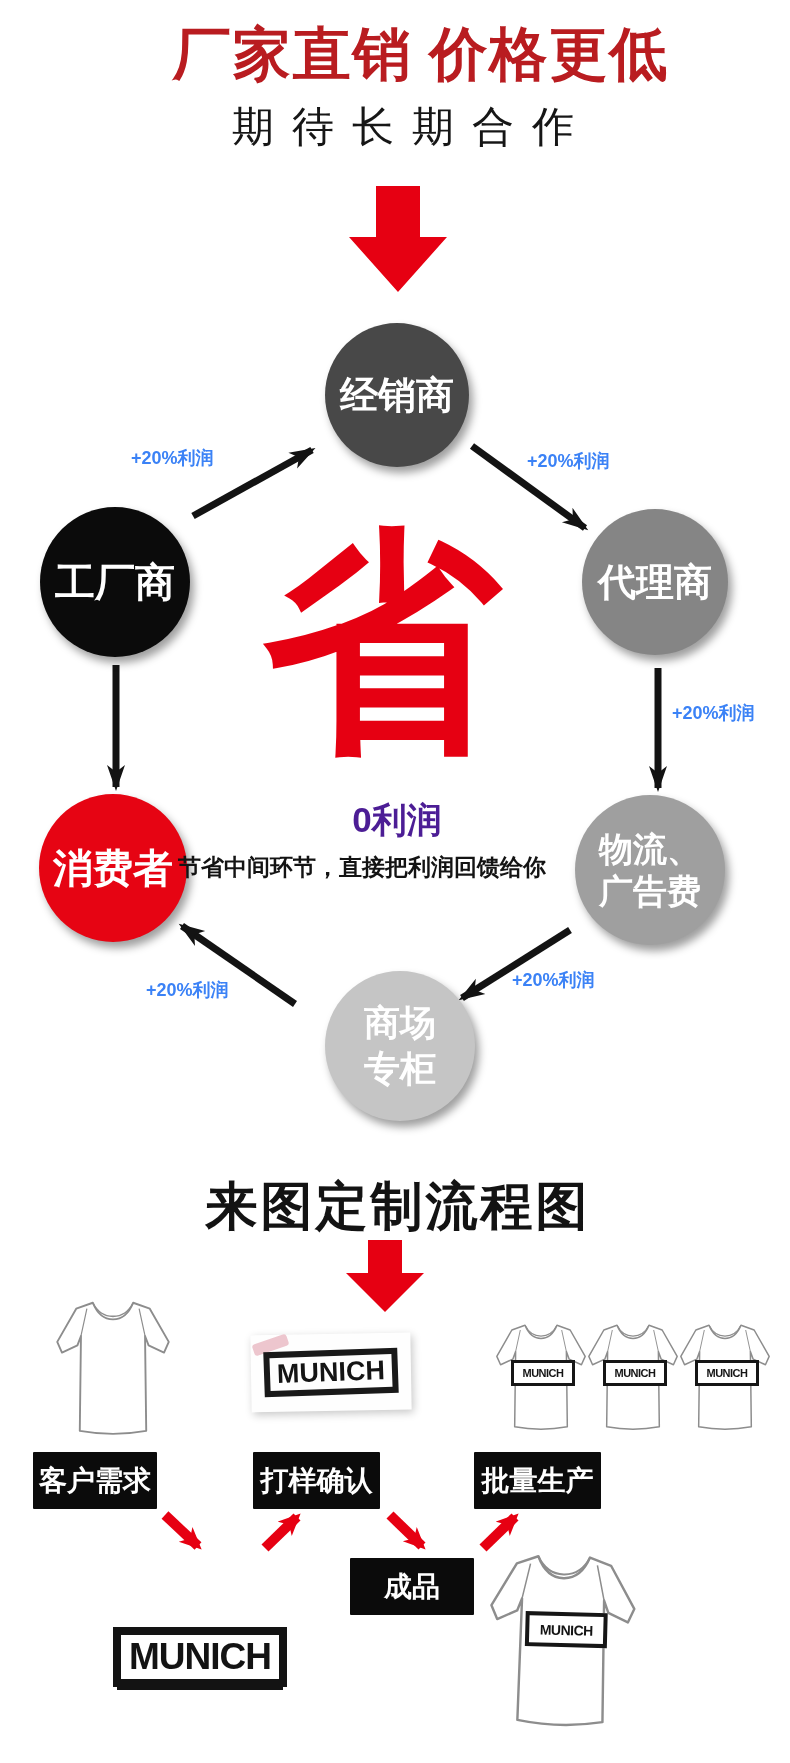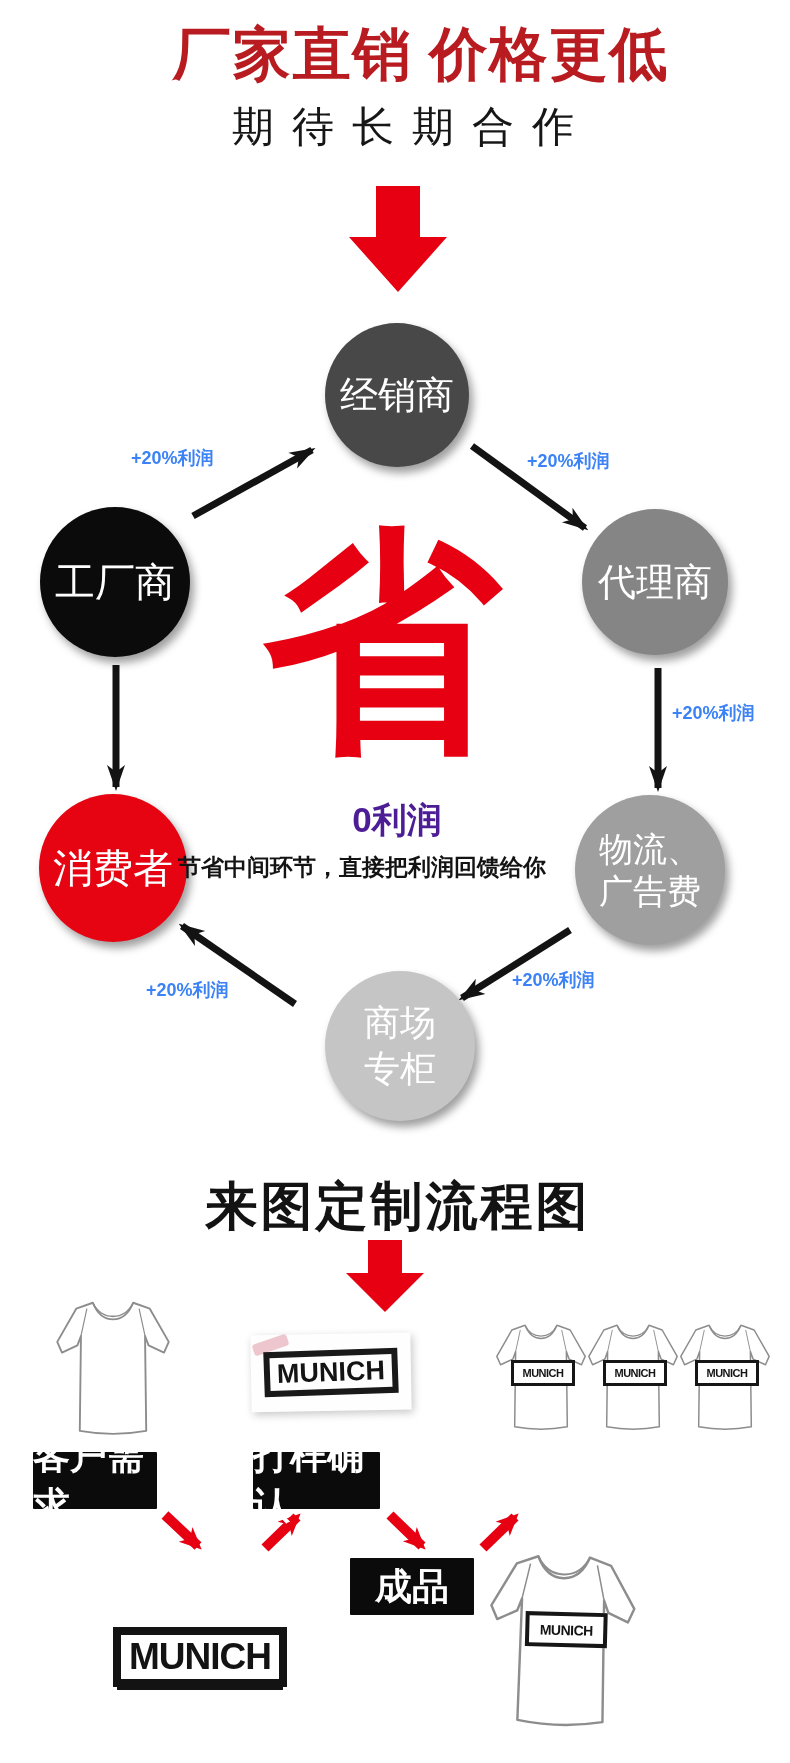--- a/index.html
+++ b/index.html
@@ -9,21 +9,21 @@
   
   .header-title{position:absolute;top:16px;left:0;width:100%;text-align:center;
     font-size:58px;font-weight:800;color:#b91c20;letter-spacing:2px;
     font-family:"Liberation Serif",serif;padding-left:26px;}
   .header-subtitle{position:absolute;top:99px;left:0;width:100%;text-align:center;
     font-size:42px;font-weight:400;color:#161616;letter-spacing:18px;text-indent:18px;
     font-family:"Liberation Serif",serif;padding-left:8px;}
 
   
   .node{position:absolute;border-radius:50%;display:flex;flex-direction:column;
-    align-items:center;justify-content:center;color:#fff;font-weight:400;
+    align-items:center;justify-content:center;color:#fff;font-weight:700;
     text-align:left;box-shadow:4px 6px 9px rgba(0,0,0,.38);}
   #node-dealer   {left:325px;top:323px;width:144px;height:144px;background:#484848;font-size:38px;}
   #node-factory  {left:40px; top:507px;width:150px;height:150px;background:#0b0b0b;font-size:40px;}
   #node-agent    {left:582px;top:509px;width:146px;height:146px;background:#858585;font-size:38px;}
   #node-consumer {left:39px; top:794px;width:148px;height:148px;background:#e60413;font-size:40px;}
   #node-logistics{left:575px;top:795px;width:150px;height:150px;background:#9f9f9f;font-size:34px;line-height:1.25;}
   #node-mall     {left:325px;top:971px;width:150px;height:150px;background:#c5c5c5;font-size:36px;line-height:1.28;}
 
   .markup{position:absolute;font-size:18px;font-weight:700;color:#3b82f6;white-space:nowrap;}
   #m1{left:131px;top:446px;} #m2{left:527px;top:449px;} #m3{left:672px;top:701px;}
@@ -34,21 +34,21 @@
   .zero-profit{position:absolute;left:297px;top:797px;width:200px;text-align:center;
     font-size:35px;font-weight:700;color:#4c1d95;}
   .savings-note{position:absolute;left:146px;top:852px;width:432px;text-align:center;
     font-size:23px;font-weight:700;color:#131313;white-space:nowrap;}
 
   
   .section-title{position:absolute;top:1172px;left:3px;width:100%;text-align:center;
     font-size:52px;font-weight:800;color:#131313;letter-spacing:3px;}
 
   .step{position:absolute;background:#0b0b0b;border-radius:1px;color:#fff;
-    display:flex;align-items:center;justify-content:center;font-weight:700;font-size:37px;}
+    display:flex;align-items:center;justify-content:center;font-weight:700;font-size:28px;}
   #step1{left:33px; top:1452px;width:124px;height:57px;}
   #step2{left:253px;top:1452px;width:127px;height:57px;}
   #step3{left:474px;top:1452px;width:127px;height:57px;}
   #step4{left:124px;top:1558px;width:132px;height:57px;}
   #step5{left:350px;top:1558px;width:124px;height:57px;}
 
   
   .tee{position:absolute;}
   .tee svg{width:100%;height:100%;display:block;}
   #tee-left  {left:53px; top:1298px;width:120px;height:140px;}
@@ -174,20 +174,21 @@
   </div>
   <div class="tee tee-small" id="tee-c">
     <svg viewBox="0 0 100 118">
         <use href="#tee-shape"></use>
       </svg>
     <span class="chest-logo">MUNICH</span>
   </div>
 
   <div class="step" id="step1">客户需求</div>
   <div class="step" id="step2">打样确认</div>
+  <div class="step" id="step3">批量生产</div>
   <div class="step" id="step5">成品</div>
 
   <div class="munich-logo">MUNICH</div>
 
   <div class="tee" id="tee-bottom">
     <svg viewBox="0 0 100 118">
         <use href="#tee-shape"></use>
       </svg>
     <span class="chest-logo">MUNICH</span>
   </div>

